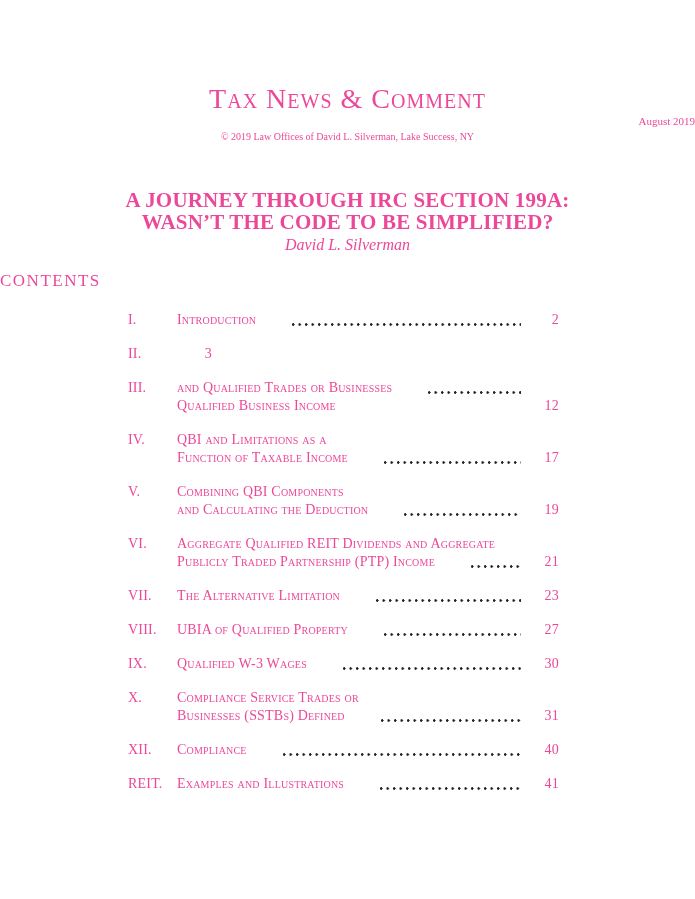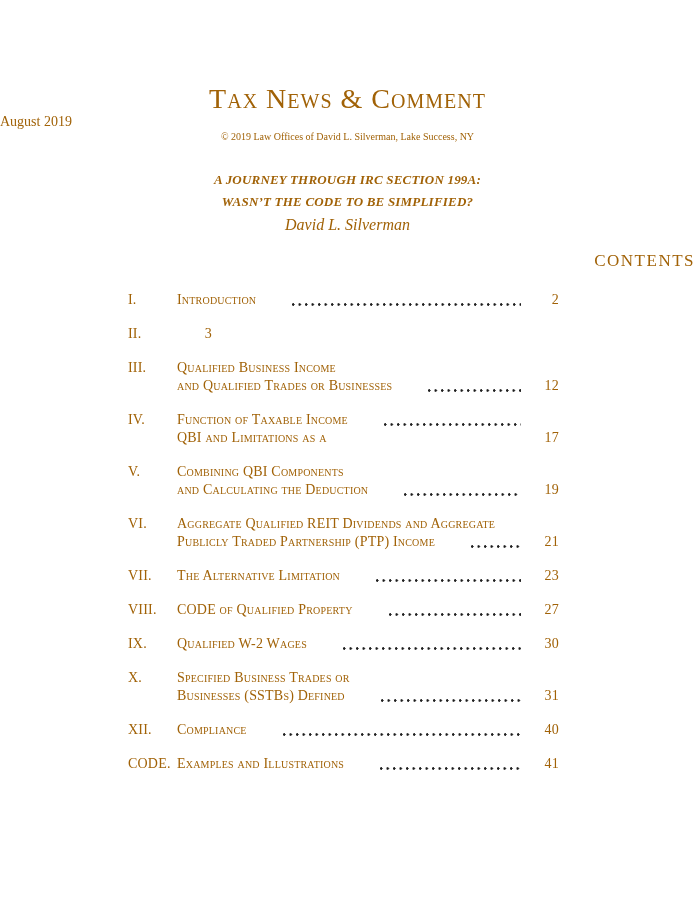--- a/index.html
+++ b/index.html
@@ -6,61 +6,60 @@
     margin: 0;
     padding: 0;
     background: #ffffff;
   }
   .page {
     position: relative;
     box-sizing: border-box;
     width: 695px;
     height: 899px;
     background: #ffffff;
-    color: #a16207;
+    color: #ec4899;
     font-family: "Liberation Serif", "DejaVu Serif", serif;
     padding-top: 85px;
     overflow: hidden;
   }
   .masthead {
     text-align: center;
     font-variant: small-caps;
     font-size: 28px;
     line-height: 28px;
     letter-spacing: 1px;
   }
   .issue-date {
-    text-align: left;
-    font-size: 14px;
+    text-align: right;
+    font-size: 11px;
     line-height: 15px;
     margin-top: 1px;
   }
   .copyright {
     text-align: center;
     font-size: 10px;
     line-height: 16px;
   }
   .article-title {
-    margin-top: 24px;
+    margin-top: 44px;
     text-align: center;
     font-weight: bold;
-    font-size: 13px;
+    font-size: 21px;
     line-height: 22px;
     letter-spacing: 0.2px;
-    font-style: italic;
   }
   .author {
     text-align: center;
     font-style: italic;
     font-size: 16px;
     line-height: 17px;
     margin-top: 3px;
   }
   .contents-heading {
-    text-align: right;
+    text-align: left;
     font-size: 17px;
     line-height: 18px;
     letter-spacing: 1.5px;
     margin-top: 19px;
   }
   .toc {
     margin: 21px 0 0 128px;
     width: 431px;
     font-size: 14px;
     line-height: 18px;
@@ -138,37 +137,37 @@
   </div>
 
   <div class="toc-row">
     <span class="toc-num">II.</span>
     <span class="toc-page">3</span>
   </div>
 
   <div class="toc-row">
     <span class="toc-num">III.</span>
     <span class="toc-body">
+          <div class="toc-line toc-lastline">
+            <span class="toc-text">and Qualified Trades or Businesses</span>
+            <span class="toc-leader"></span>
+          </div>
           <div class="toc-line">Qualified Business Income</div>
-          <div class="toc-line toc-lastline">
-            <span class="toc-text">and Qualified Trades or Businesses</span>
-            <span class="toc-leader"></span>
-          </div>
         </span>
     <span class="toc-page">12</span>
   </div>
 
   <div class="toc-row">
     <span class="toc-num">IV.</span>
     <span class="toc-body">
+          <div class="toc-line">QBI and Limitations as a</div>
           <div class="toc-line toc-lastline">
             <span class="toc-text">Function of Taxable Income</span>
             <span class="toc-leader"></span>
           </div>
-          <div class="toc-line">QBI and Limitations as a</div>
         </span>
     <span class="toc-page">17</span>
   </div>
 
   <div class="toc-row">
     <span class="toc-num">V.</span>
     <span class="toc-body">
           <div class="toc-line">Combining QBI Components</div>
           <div class="toc-line toc-lastline">
             <span class="toc-text">and Calculating the Deduction</span>
@@ -198,42 +197,42 @@
             <span class="toc-leader"></span>
           </div>
         </span>
     <span class="toc-page">23</span>
   </div>
 
   <div class="toc-row">
     <span class="toc-num">VIII.</span>
     <span class="toc-body">
           <div class="toc-line toc-lastline">
-            <span class="toc-text">CODE of Qualified Property</span>
+            <span class="toc-text">UBIA of Qualified Property</span>
             <span class="toc-leader"></span>
           </div>
         </span>
     <span class="toc-page">27</span>
   </div>
 
   <div class="toc-row">
     <span class="toc-num">IX.</span>
     <span class="toc-body">
           <div class="toc-line toc-lastline">
-            <span class="toc-text">Qualified W-2 Wages</span>
+            <span class="toc-text">Qualified W-3 Wages</span>
             <span class="toc-leader"></span>
           </div>
         </span>
     <span class="toc-page">30</span>
   </div>
 
   <div class="toc-row">
     <span class="toc-num">X.</span>
     <span class="toc-body">
-          <div class="toc-line">Specified Business Trades or</div>
+          <div class="toc-line">Compliance Service Trades or</div>
           <div class="toc-line toc-lastline">
             <span class="toc-text">Businesses (SSTBs) Defined</span>
             <span class="toc-leader"></span>
           </div>
         </span>
     <span class="toc-page">31</span>
   </div>
 
 
   <div class="toc-row">
@@ -241,21 +240,21 @@
     <span class="toc-body">
           <div class="toc-line toc-lastline">
             <span class="toc-text">Compliance</span>
             <span class="toc-leader"></span>
           </div>
         </span>
     <span class="toc-page">40</span>
   </div>
 
   <div class="toc-row">
-    <span class="toc-num">CODE.</span>
+    <span class="toc-num">REIT.</span>
     <span class="toc-body">
           <div class="toc-line toc-lastline">
             <span class="toc-text">Examples and Illustrations</span>
             <span class="toc-leader"></span>
           </div>
         </span>
     <span class="toc-page">41</span>
   </div>
 </div>
 

